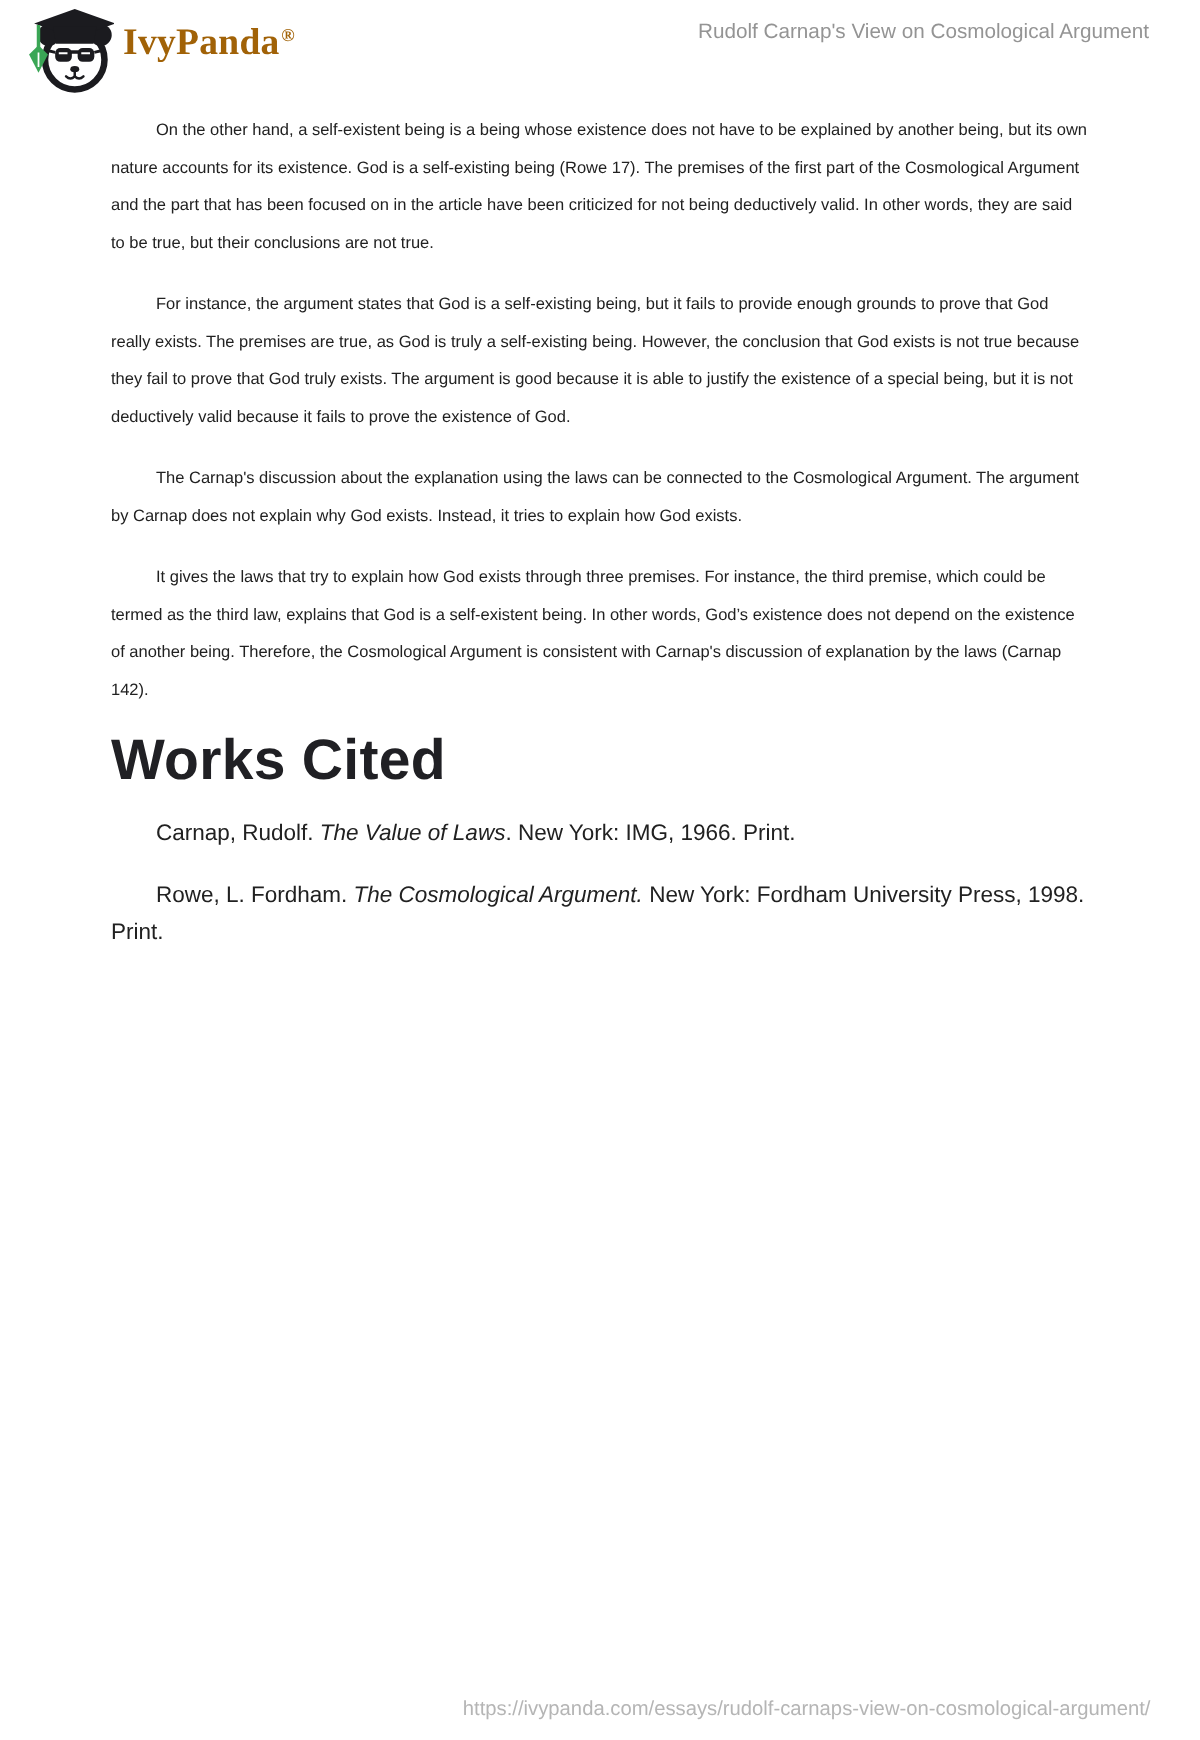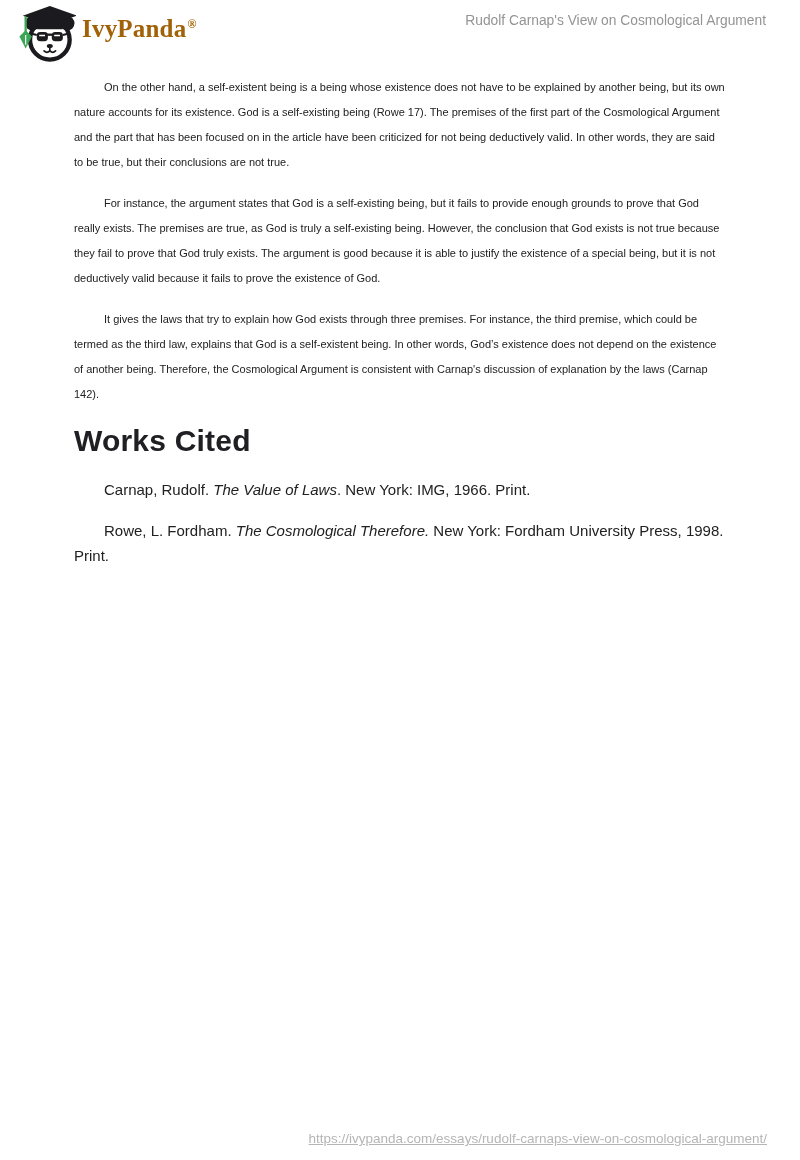--- a/index.html
+++ b/index.html
@@ -35,33 +35,33 @@
   .content {
     position: absolute; top: 75px; left: 74px; width: 652px;
     color: #212121;
   }
   .content p.body-par {
     font-size: 11px; line-height: 25px;
     text-indent: 30px; text-align: left;
     margin: 0 0 16px 0;
   }
   h1.works-cited {
-    font-size: 30px; line-height: 36px; font-weight: 700;
+    font-size: 38px; line-height: 36px; font-weight: 700;
     color: #202024; margin: 2px 0 18px 0; letter-spacing: 0.2px;
   }
   .content p.citation {
     font-size: 15px; line-height: 25px;
     text-indent: 30px; margin: 0 0 16px 0;
   }
   .content p.citation i { font-style: italic; }
 
   
   .footer-url {
     position: absolute; top: 1131px; right: 33px;
-    font-size: 13.5px; color: #b5b5b5; white-space: nowrap; text-decoration: underline;
+    font-size: 13.5px; color: #b5b5b5; white-space: nowrap;
   }
 </style>
 </head>
 <body>
 
 <div class="page">
 
   <div class="header">
     <svg class="logo" viewBox="0 0 64 60" xmlns="http://www.w3.org/2000/svg">
 
@@ -87,23 +87,24 @@
       <path d="M37,44.5 L37,47.5" stroke="#1b1b1f" stroke-width="1.7"></path>
       <path d="M31,47.5 Q34,50.5 37,47.5 Q40,50.5 43,47.5" stroke="#1b1b1f" stroke-width="1.7" fill="none" stroke-linecap="round"></path>
     </svg>
     <div class="brand"><span>IvyPanda</span><span class="reg">®</span></div>
     <div class="doc-title">Rudolf Carnap's View on Cosmological Argument</div>
   </div>
 
   <div class="content">
     <p class="body-par">On the other hand, a self-existent being is a being whose existence does not have to be explained by another being, but its own nature accounts for its existence. God is a self-existing being (Rowe 17). The premises of the first part of the Cosmological Argument and the part that has been focused on in the article have been criticized for not being deductively valid. In other words, they are said to be true, but their conclusions are not true.</p>
     <p class="body-par">For instance, the argument states that God is a self-existing being, but it fails to provide enough grounds to prove that God really exists. The premises are true, as God is truly a self-existing being. However, the conclusion that God exists is not true because they fail to prove that God truly exists. The argument is good because it is able to justify the existence of a special being, but it is not deductively valid because it fails to prove the existence of God.</p>
+    <p class="body-par">The Carnap's discussion about the explanation using the laws can be connected to the Cosmological Argument. The argument by Carnap does not explain why God exists. Instead, it tries to explain how God exists.</p>
     <p class="body-par">It gives the laws that try to explain how God exists through three premises. For instance, the third premise, which could be termed as the third law, explains that God is a self-existent being. In other words, God’s existence does not depend on the existence of another being. Therefore, the Cosmological Argument is consistent with Carnap's discussion of explanation by the laws (Carnap 142).</p>
 
     <h1 class="works-cited">Works Cited</h1>
 
     <p class="citation"><span>Carnap, Rudolf. </span><i>The Value of Laws</i><span>. New York: IMG, 1966. Print.</span></p>
-    <p class="citation"><span>Rowe, L. Fordham. </span><i>The Cosmological Therefore.</i><span> New York: Fordham University Press, 1998. Print.</span></p>
+    <p class="citation"><span>Rowe, L. Fordham. </span><i>The Cosmological Argument.</i><span> New York: Fordham University Press, 1998. Print.</span></p>
   </div>
 
   <div class="footer-url">https://ivypanda.com/essays/rudolf-carnaps-view-on-cosmological-argument/</div>
 
 </div>
 
 </body></html>

